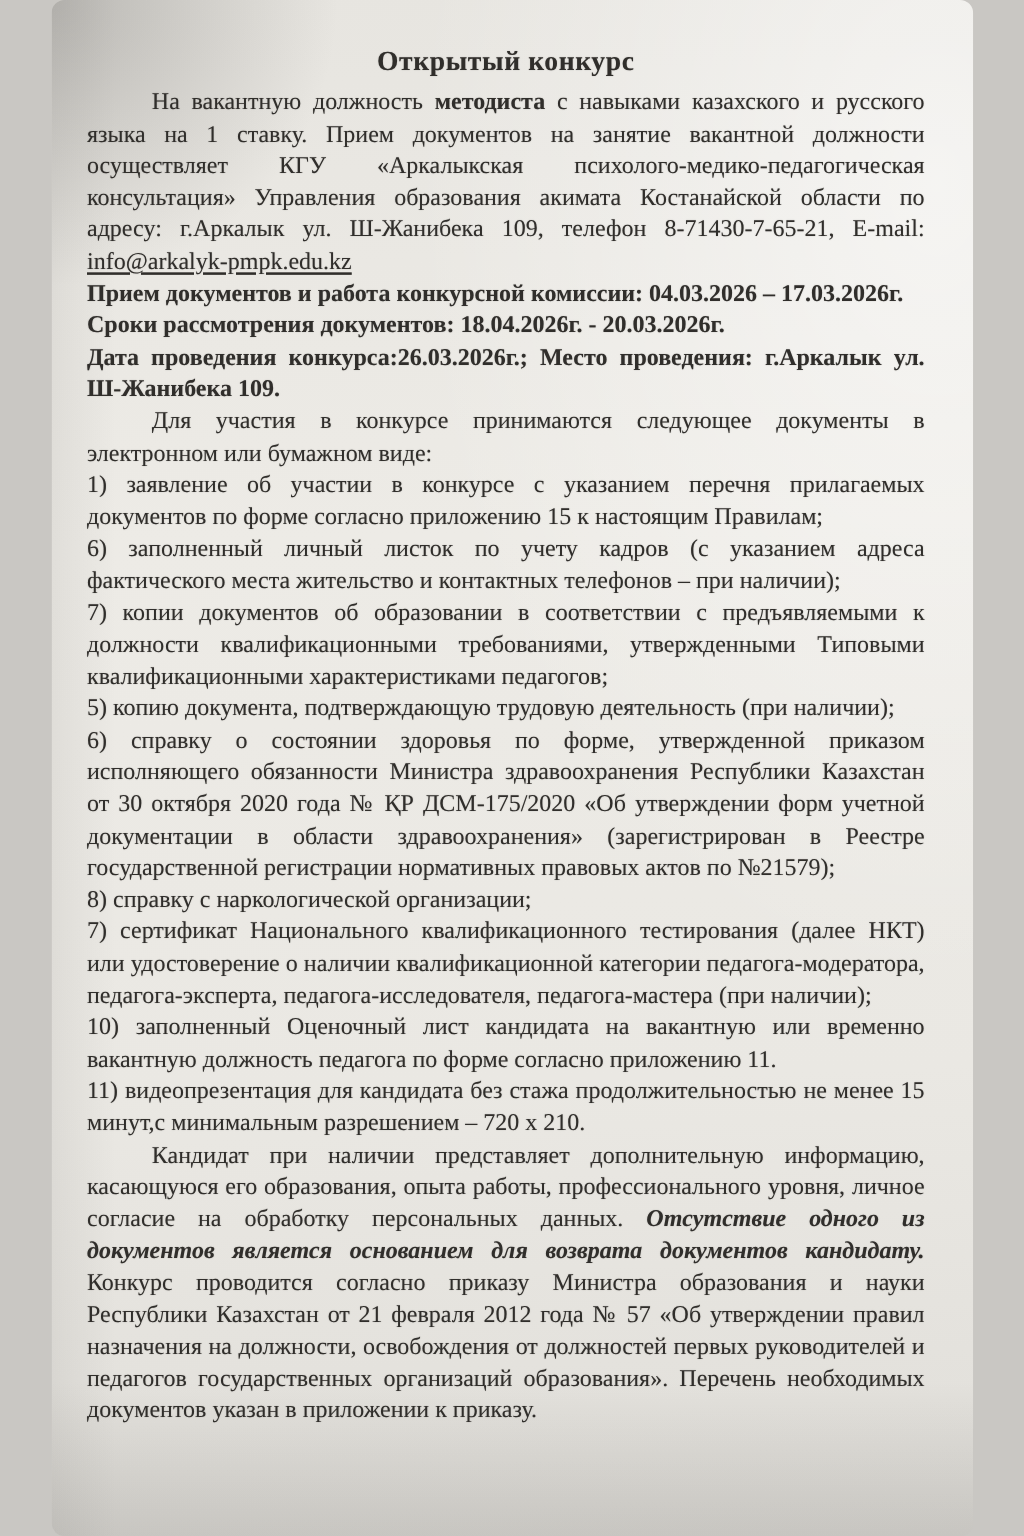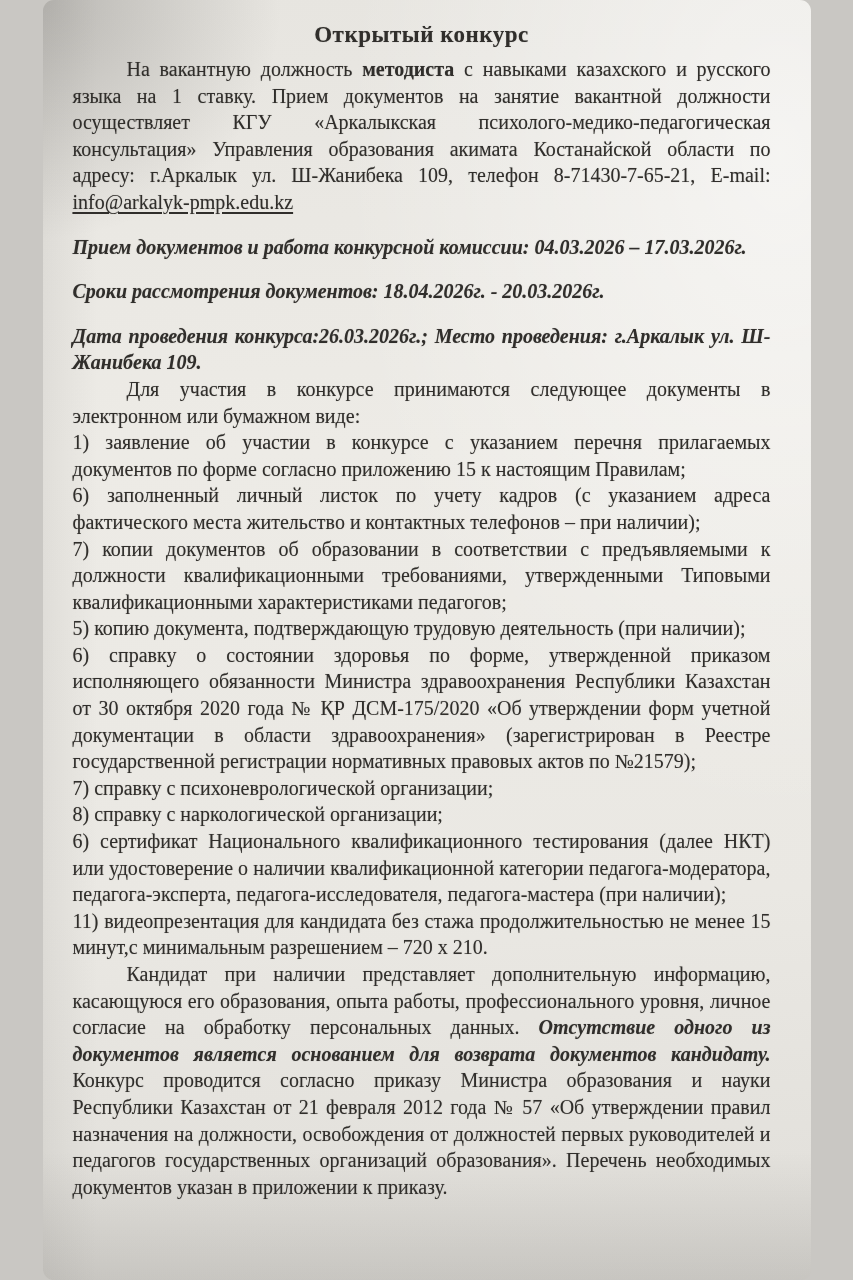--- a/index.html
+++ b/index.html
@@ -7,21 +7,21 @@
     padding: 0;
     background: #c9c7c3;
   }
   .page {
     position: relative;
     width: 768px;
     height: 1280px;
     margin: 0 auto;
     overflow: hidden;
     box-sizing: border-box;
-    padding: 20px 40px 0 30px;
+    padding: 36px 40px 0 30px;
     color: #302e2b;
     font-family: "Liberation Serif", "DejaVu Serif", serif;
     font-size: 20px;
     line-height: 26.6px;
     background:
       radial-gradient(circle at 0% 0%, rgba(88,86,83,0.32), rgba(88,86,83,0.0) 16%),
       radial-gradient(ellipse at 96% 12%, rgba(255,255,255,0.55), rgba(255,255,255,0.0) 42%),
       linear-gradient(to right, rgba(110,108,105,0.10), rgba(110,108,105,0.0) 7%),
       linear-gradient(to top, rgba(100,98,95,0.20), rgba(100,98,95,0.0) 10%),
       linear-gradient(178deg, #e7e5e0 0%, #edebe6 35%, #eae8e3 70%, #e0ded9 100%);
@@ -38,22 +38,20 @@
     line-height: 30px;
     letter-spacing: 0.5px;
   }
   p {
     margin: 0;
     text-align: justify;
   }
   p.indent { text-indent: 54px; }
   p.sched {
     font-weight: bold;
-    font-style: italic;
-    margin-top: 18px;
   }
   .b  { font-weight: bold; }
   .bi { font-weight: bold; font-style: italic; }
   a.email {
     color: #302e2b;
     text-decoration: underline;
     text-underline-offset: 3px;
   }
 </style>
 </head>
@@ -70,21 +68,21 @@
     <p class="sched">Сроки рассмотрения документов: 18.04.2026г. - 20.03.2026г.</p>
     <p class="sched">Дата проведения конкурса:26.03.2026г.; Место проведения: г.Аркалык ул. Ш-Жанибека 109.</p>
 
     <p class="indent">Для участия в конкурсе принимаются следующее документы в электронном или бумажном виде:</p>
 
     <p class="item">1) заявление об участии в конкурсе с указанием перечня прилагаемых документов по форме согласно приложению 15 к настоящим Правилам;</p>
     <p class="item">6) заполненный личный листок по учету кадров (с указанием адреса фактического места жительство и контактных телефонов – при наличии);</p>
     <p class="item">7) копии документов об образовании в соответствии с предъявляемыми к должности квалификационными требованиями, утвержденными Типовыми квалификационными характеристиками педагогов;</p>
     <p class="item">5) копию документа, подтверждающую трудовую деятельность (при наличии);</p>
     <p class="item">6) справку о состоянии здоровья по форме, утвержденной приказом исполняющего обязанности Министра здравоохранения Республики Казахстан от 30 октября 2020 года № ҚР ДСМ-175/2020 «Об утверждении форм учетной документации в области здравоохранения» (зарегистрирован в Реестре государственной регистрации нормативных правовых актов по №21579);</p>
-    <p class="item">7) справку с психоневрологической организации;</p>
     <p class="item">8) справку с наркологической организации;</p>
-    <p class="item">6) сертификат Национального квалификационного тестирования (далее НКТ) или удостоверение о наличии квалификационной категории педагога-модератора, педагога-эксперта, педагога-исследователя, педагога-мастера (при наличии);</p>
+    <p class="item">7) сертификат Национального квалификационного тестирования (далее НКТ) или удостоверение о наличии квалификационной категории педагога-модератора, педагога-эксперта, педагога-исследователя, педагога-мастера (при наличии);</p>
+    <p class="item">10) заполненный Оценочный лист кандидата на вакантную или временно вакантную должность педагога по форме согласно приложению 11.</p>
     <p class="item">11) видеопрезентация для кандидата без стажа продолжительностью не менее 15 минут,с минимальным разрешением – 720 х 210.</p>
 
     <p class="indent"><span>Кандидат при наличии представляет дополнительную информацию, касающуюся его образования, опыта работы, профессионального уровня, личное согласие на обработку персональных данных.  </span><span class="bi">Отсутствие одного из документов является основанием для возврата документов кандидату.</span><span> Конкурс проводится согласно приказу Министра образования и науки Республики Казахстан от  21 февраля 2012 года № 57 «Об утверждении правил назначения на должности, освобождения от должностей первых руководителей и педагогов государственных организаций образования». Перечень необходимых документов указан в приложении к приказу.</span></p>
 
   </div>
 </div>
 
 </body></html>

